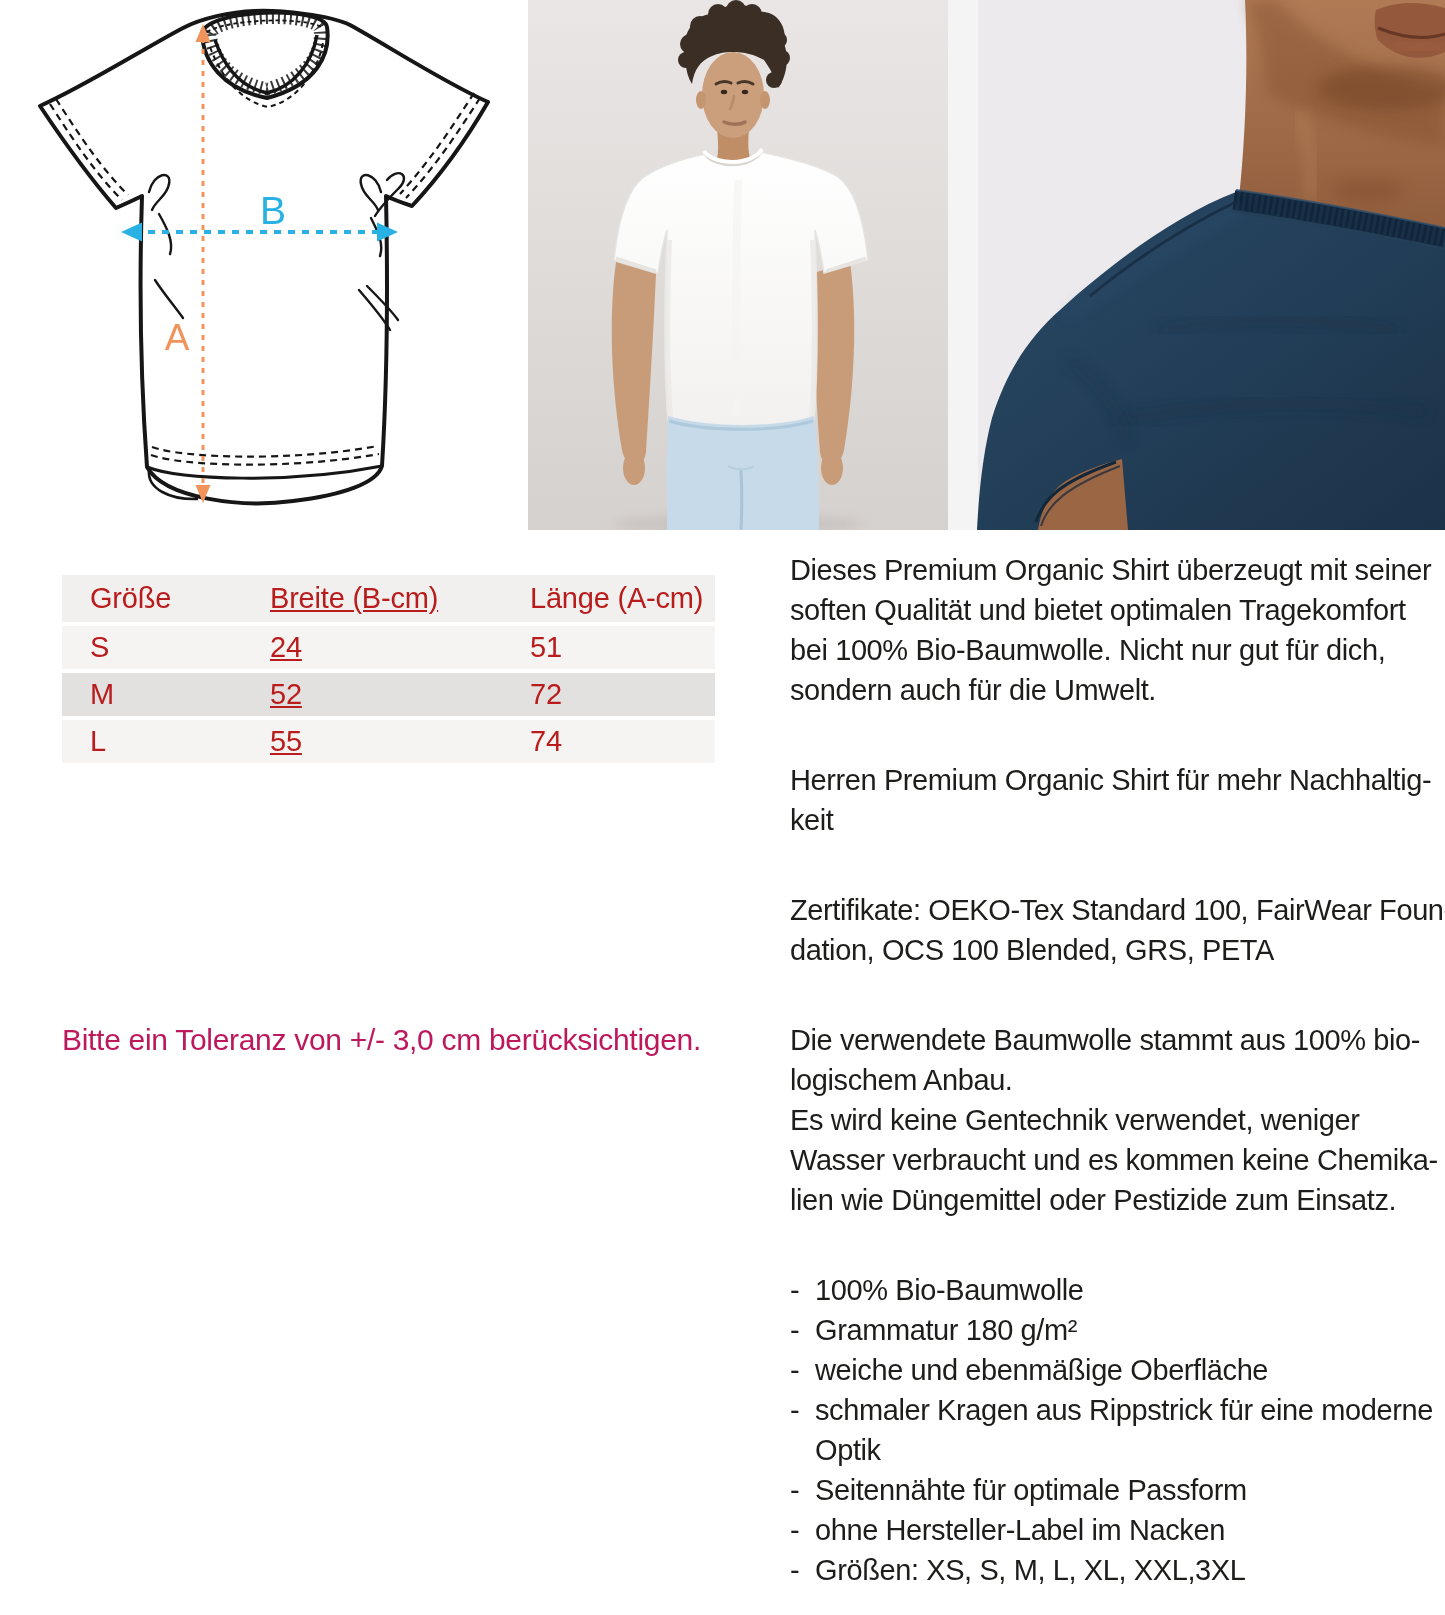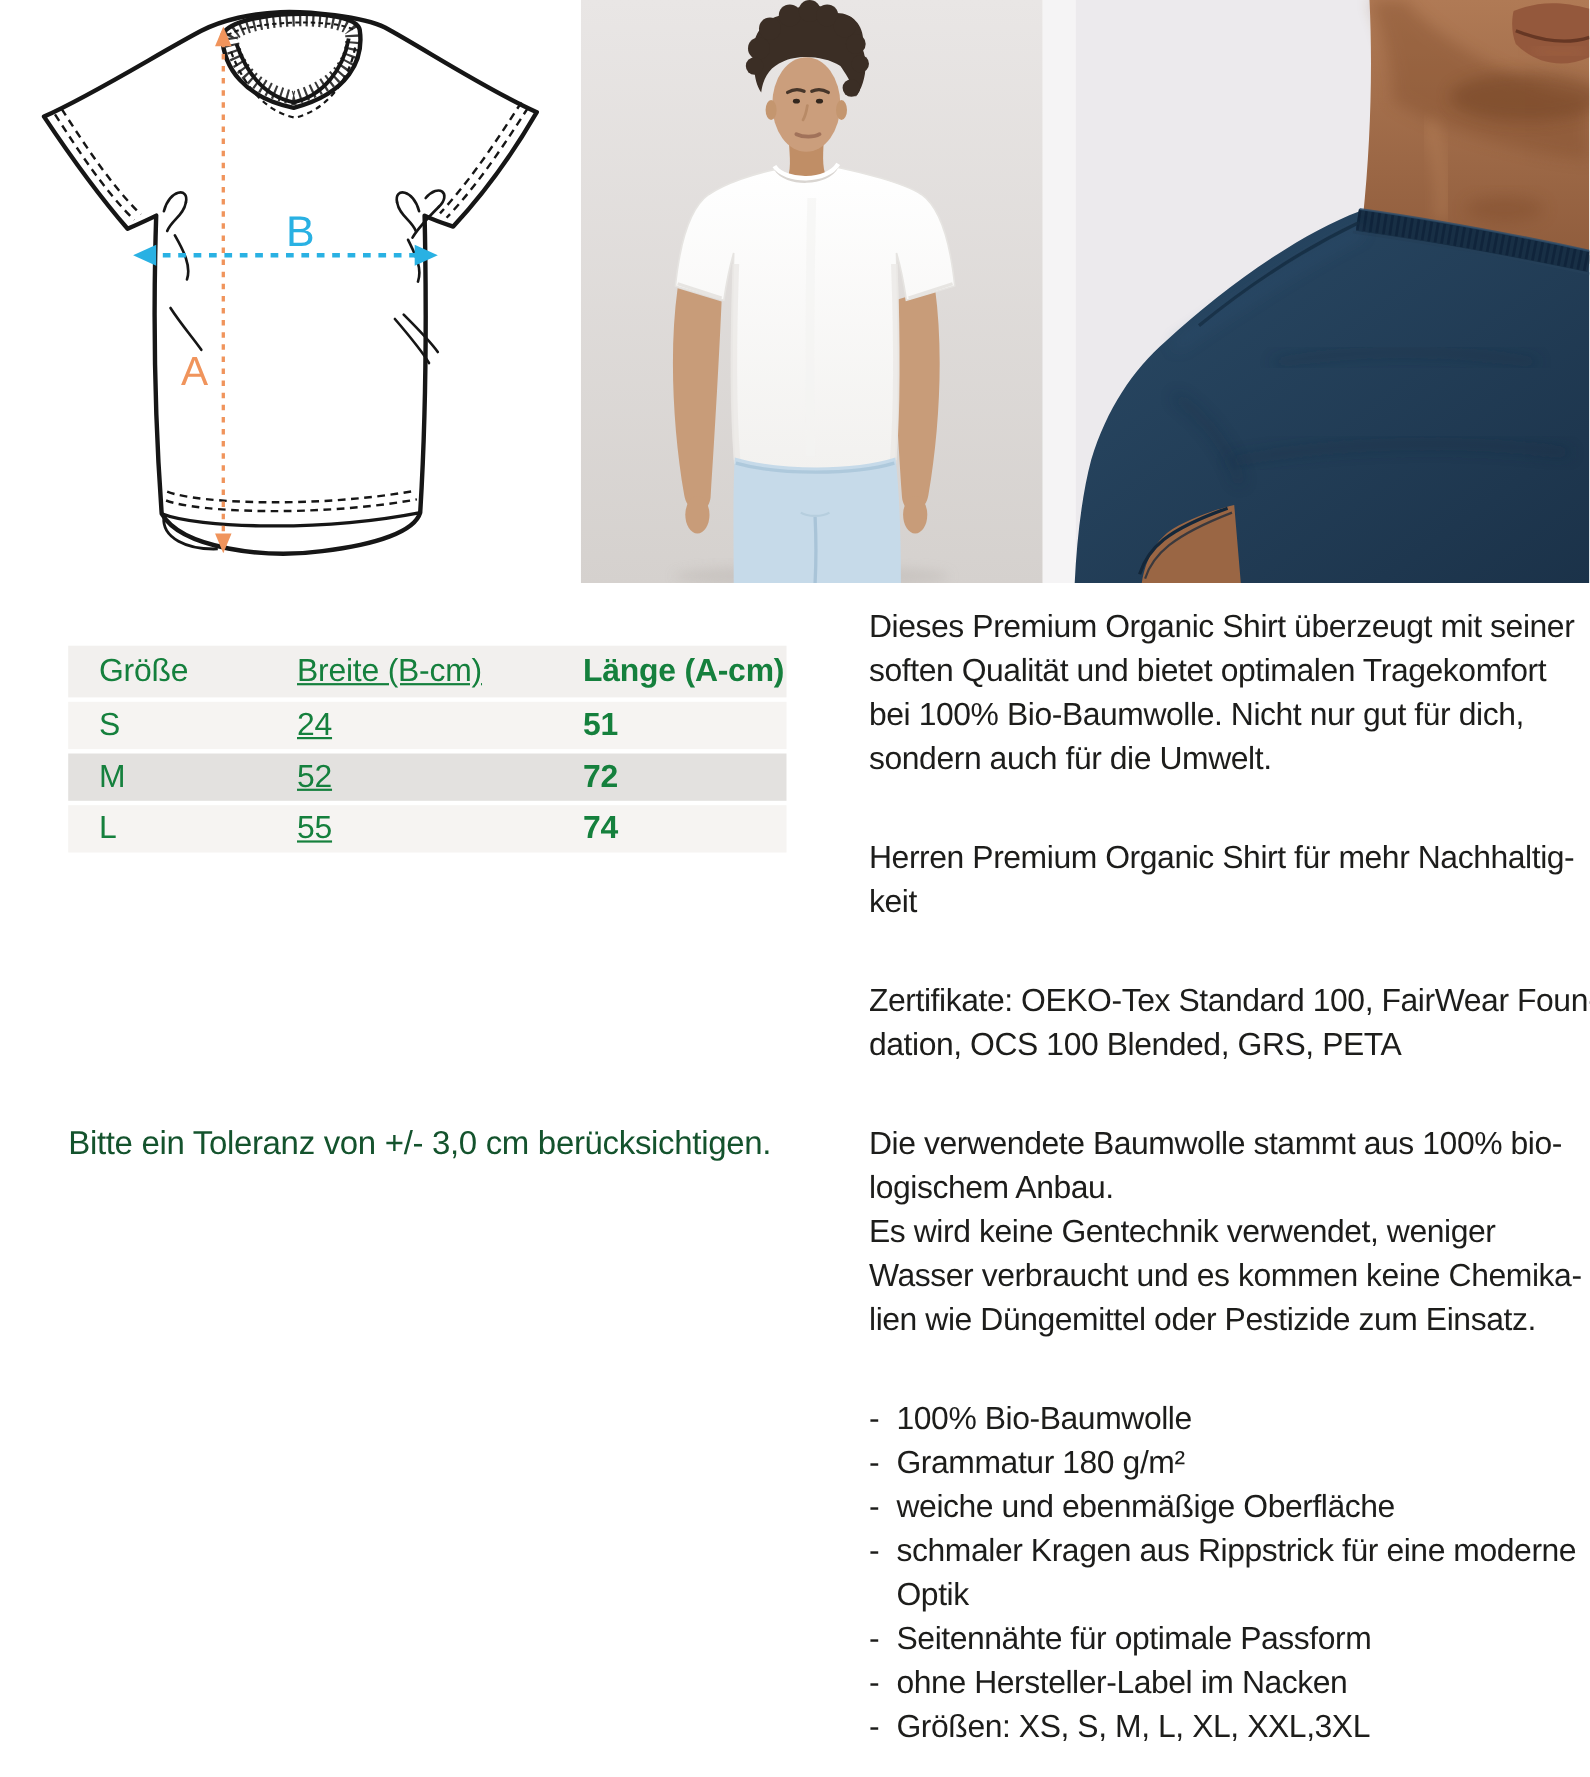--- a/index.html
+++ b/index.html
@@ -7,32 +7,32 @@
     width:1445px;height:1615px;position:relative;overflow:hidden;
     background:#ffffff;font-family:"Liberation Sans",sans-serif;
   }
   
   .diagram{position:absolute;left:30px;top:0;width:470px;height:512px;}
   .photo-model{position:absolute;left:528px;top:0;width:420px;height:530px;}
   .photo-closeup{position:absolute;left:948px;top:0;width:497px;height:530px;}
 
   
   .size-table{position:absolute;left:62px;top:575px;width:653px;
-    font-size:29px;color:#15803d;letter-spacing:-0.2px;margin-top:12px;}
+    font-size:29px;color:#b91c1c;letter-spacing:-0.2px;}
   .st-row{display:flex;align-items:center;height:43px;margin-bottom:4px;background:#e3e1df;}
   .st-row.light{background:#f6f4f2;}
   .st-row.st-header{height:47px;background:#f2f0ee;}
   .st-col{box-sizing:border-box;white-space:nowrap;}
   .st-col1{width:208px;padding-left:28px;}
   .st-col2{width:260px;text-decoration:underline;}
-  .st-col3{flex:1;font-weight:bold;}
+  .st-col3{flex:1;}
 
   
   .tolerance{position:absolute;left:62px;top:1022px;font-size:30px;line-height:36px;
-    color:#14532d;letter-spacing:-0.3px;white-space:nowrap;}
+    color:#be185d;letter-spacing:-0.3px;white-space:nowrap;}
 
   
   .description{position:absolute;left:790px;top:550px;width:660px;
     font-size:29px;line-height:40px;color:#1d1d1b;letter-spacing:-0.4px;}
   .para{margin:0 0 50px 0;}
   .tline{white-space:nowrap;}
   .bullet{display:flex;}
   .dash{width:25px;flex:0 0 25px;}
   .btxt{flex:1;}
 </style>

